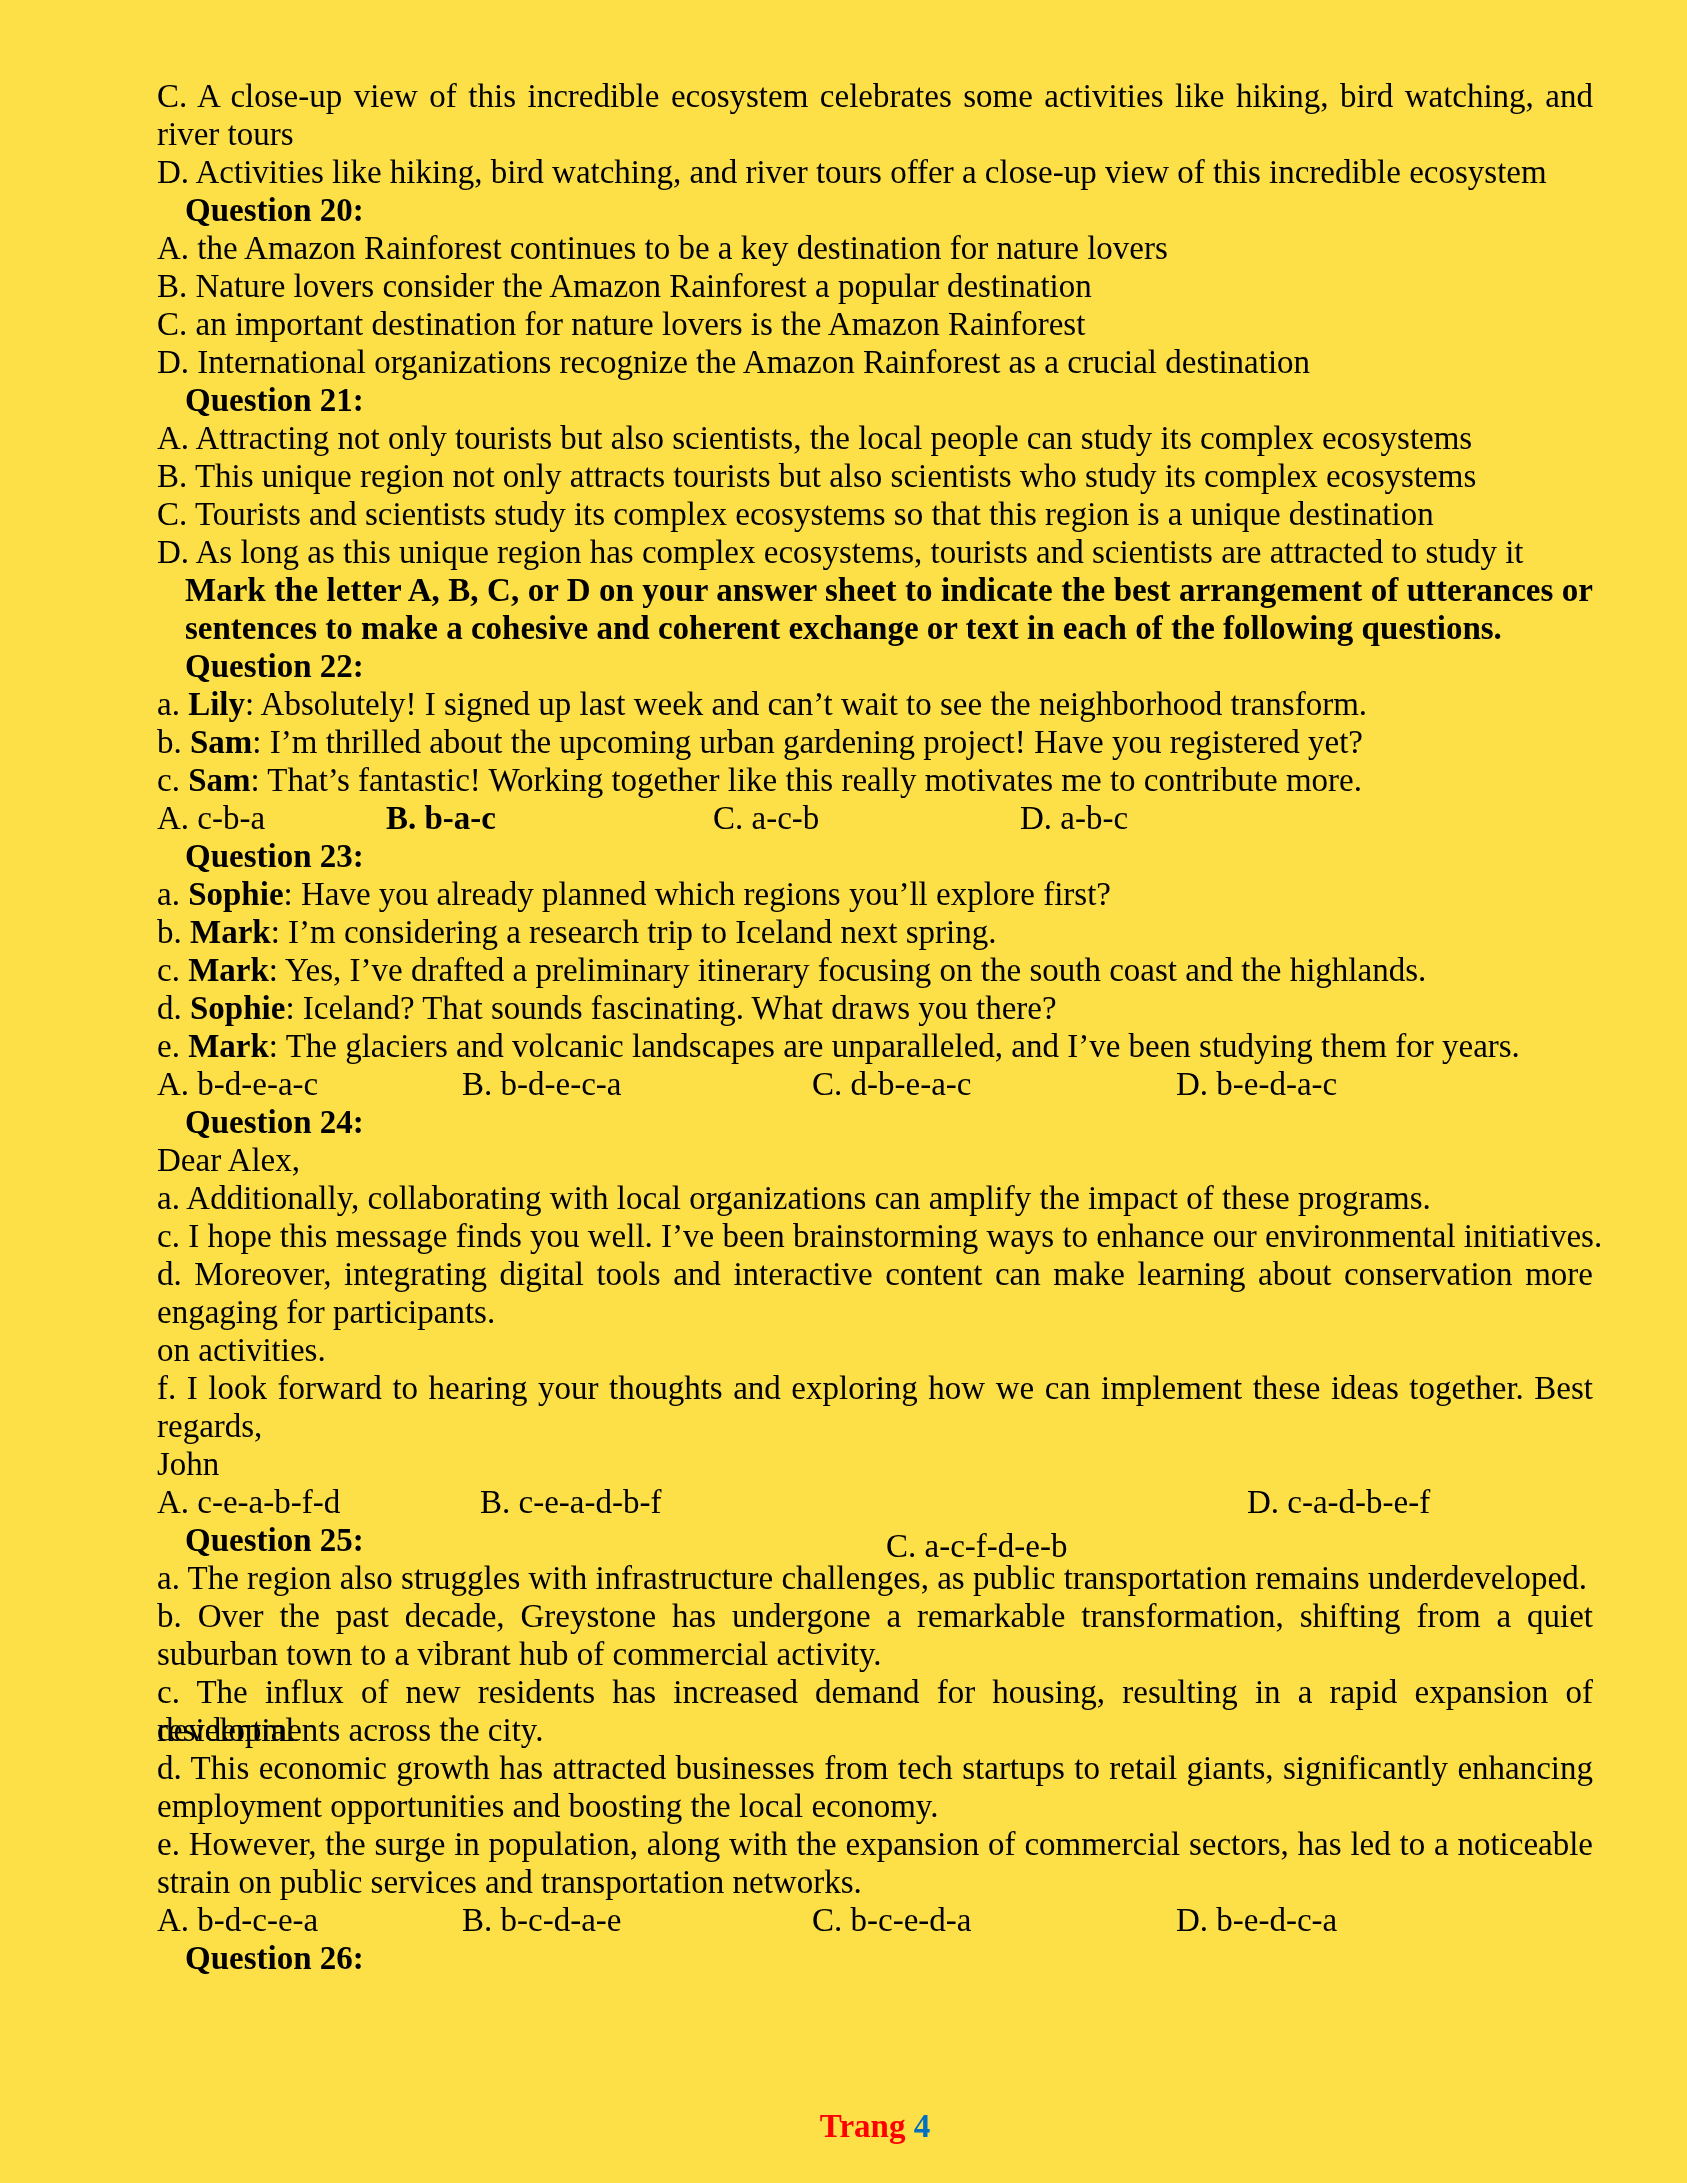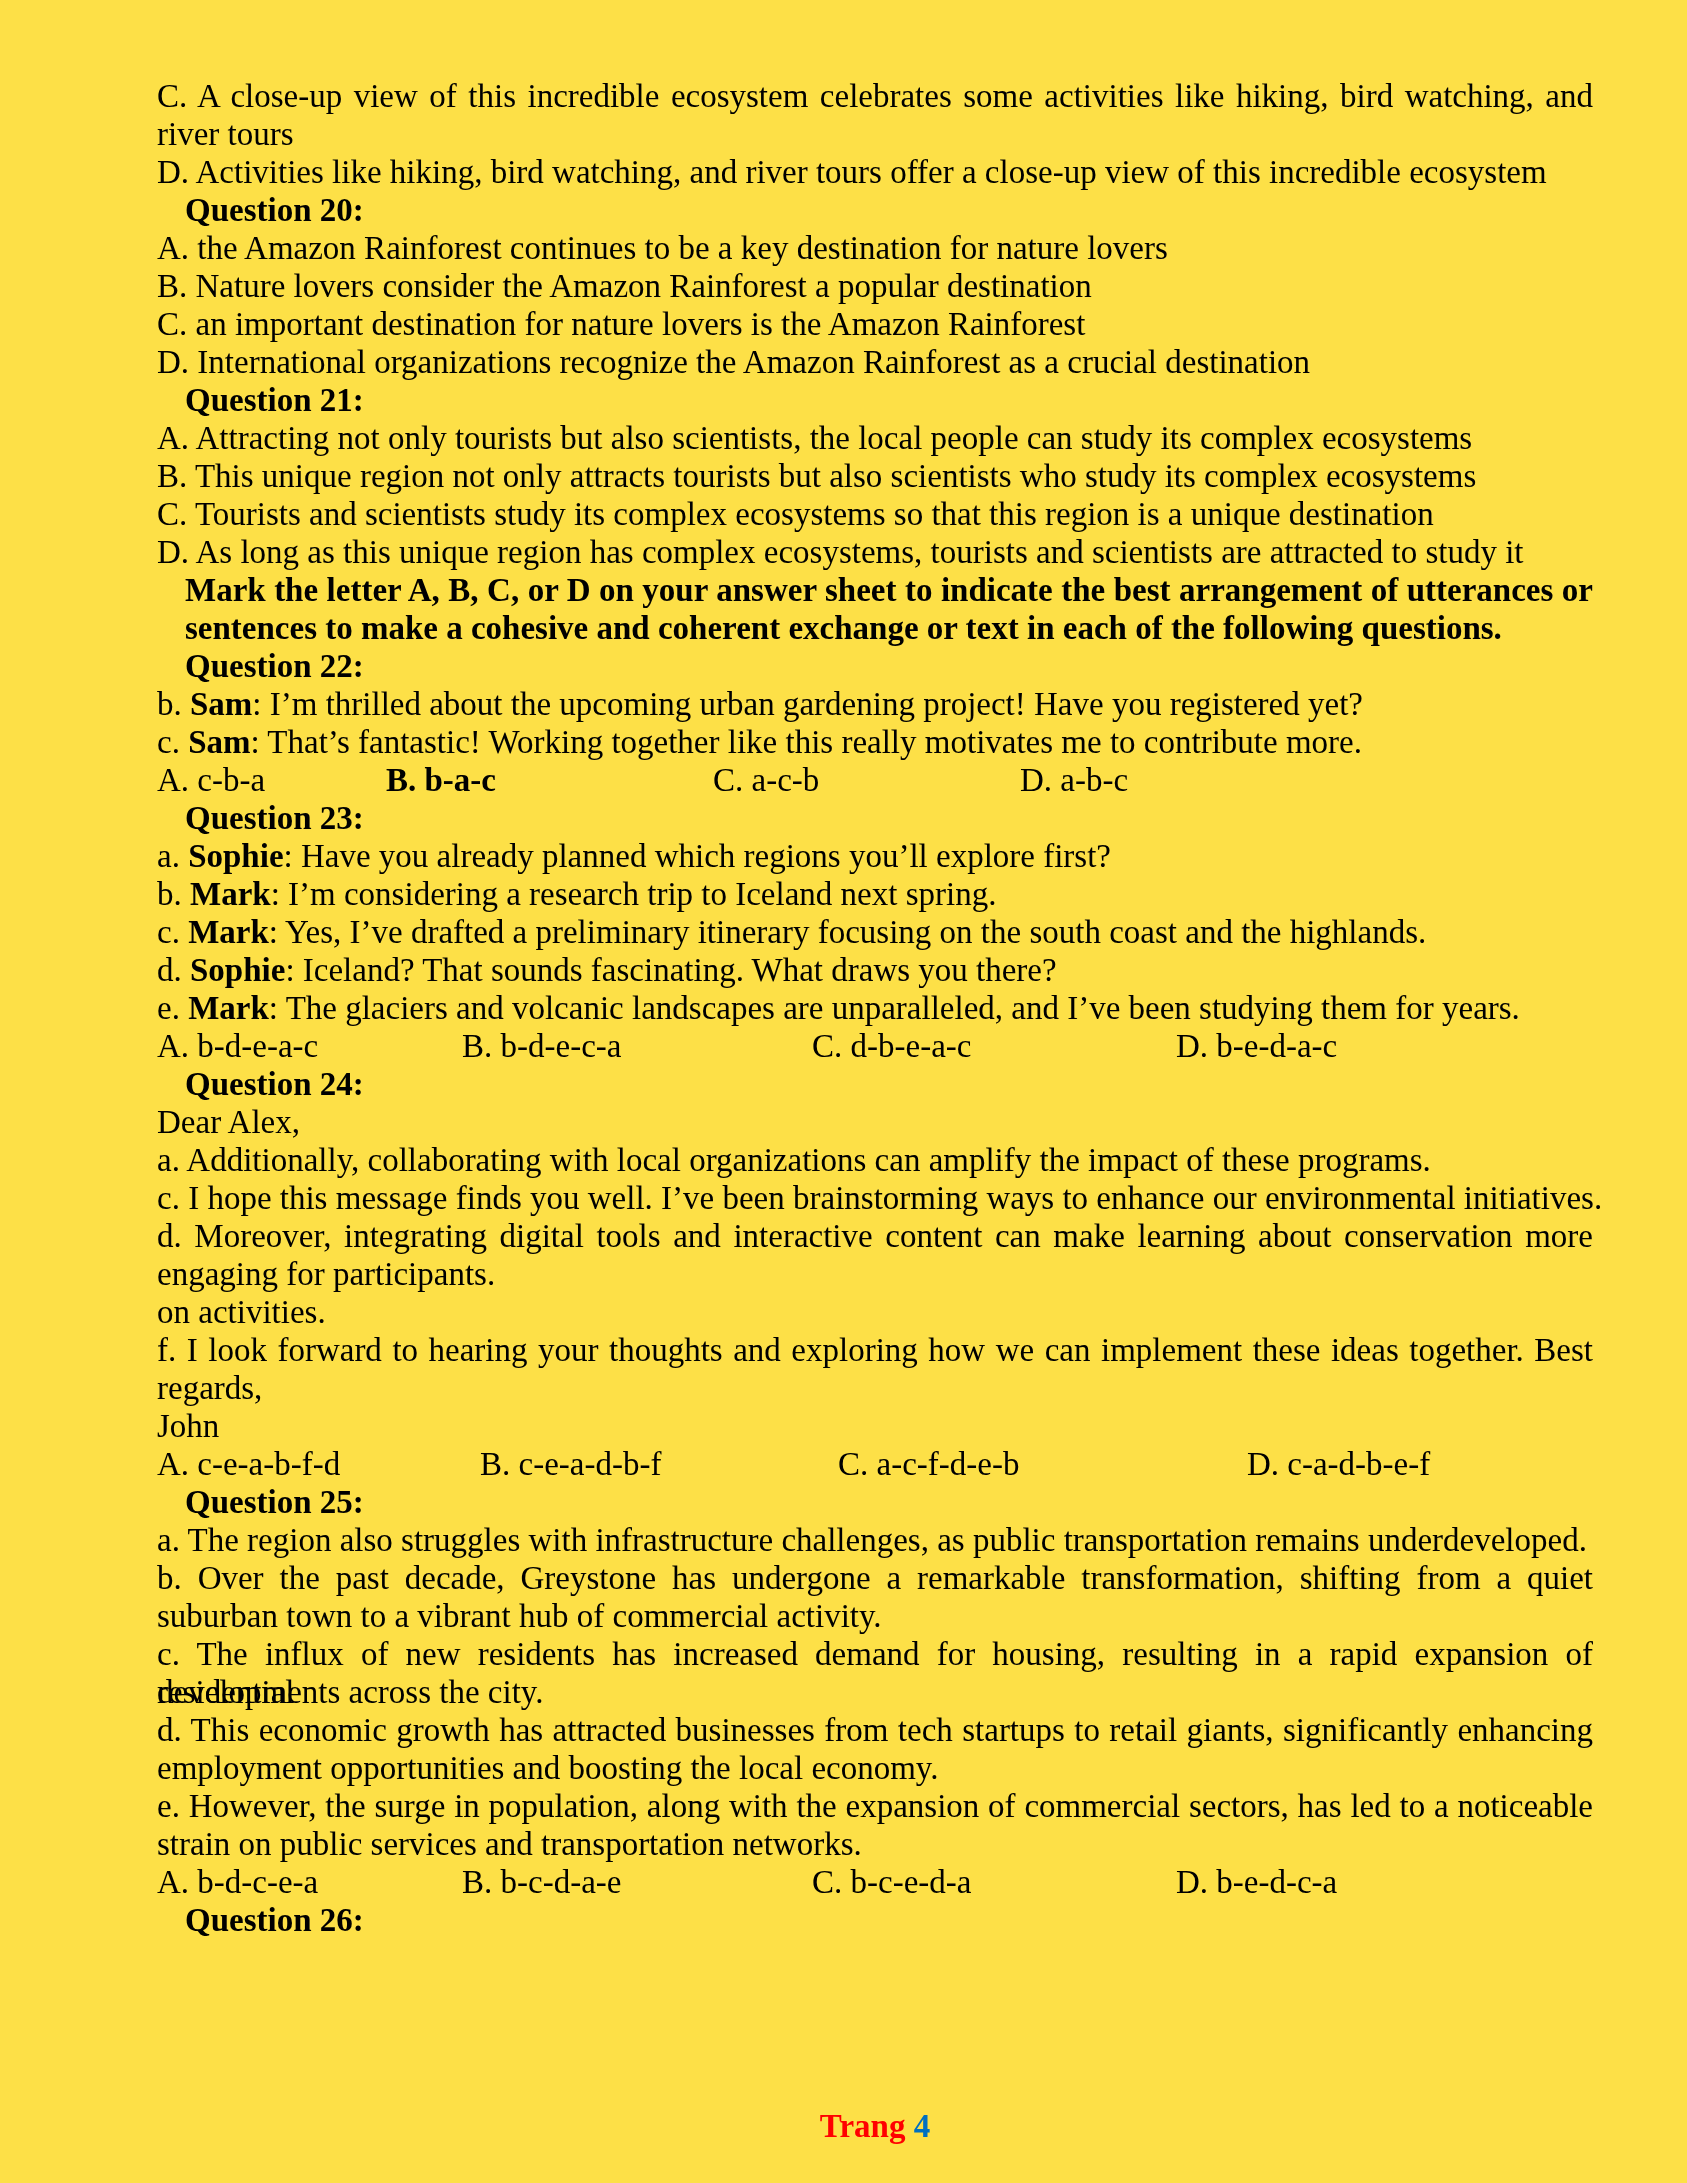--- a/index.html
+++ b/index.html
@@ -19,21 +19,21 @@
   .b{font-weight:bold;margin-left:28px;}
   .optrow{position:relative;}
   .optrow span{position:absolute;top:0;left:0;}
   .opts22 span:nth-child(2){left:229px;font-weight:bold;}
   .opts22 span:nth-child(3){left:556px;}
   .opts22 span:nth-child(4){left:863px;}
   .optsB span:nth-child(2){left:296px;margin-left:9px;}
   .optsB span:nth-child(3){left:655px;text-align:center;}
   .optsB span:nth-child(4){left:1019px;}
   .optsC span:nth-child(2){left:323px;}
-  .optsC span:nth-child(3){left:681px;}
+  .optsC span:nth-child(3){left:729px;margin-top:44px;}
   .optsC span:nth-child(4){left:1090px;}
   .footer{
     position:absolute;left:157px;top:2107px;width:1436px;
     text-align:center;font-weight:bold;height:38px;
   }
   .footer .red{color:#ff0000;}
   .footer .blue{color:#0070c0;}
 </style>
 </head>
 <body>
@@ -54,20 +54,21 @@
     <div class="ln b">Question 21:</div>
     <div class="ln">A. Attracting not only tourists but also scientists, the local people can study its complex ecosystems</div>
     <div class="ln">B. This unique region not only attracts tourists but also scientists who study its complex ecosystems</div>
     <div class="ln">C. Tourists and scientists study its complex ecosystems so that this region is a unique destination</div>
     <div class="ln">D. As long as this unique region has complex ecosystems, tourists and scientists are attracted to study it</div>
 
     <div class="ln b j">Mark the letter A, B, C, or D on your answer sheet to indicate the best arrangement of utterances or</div>
     <div class="ln b">sentences to make a cohesive and coherent exchange or text in each of the following questions.</div>
 
     <div class="ln b">Question 22:</div>
+    <div class="ln"><span>a. </span><b>Lily</b><span>: Absolutely! I signed up last week and can’t wait to see the neighborhood transform.</span></div>
     <div class="ln"><span>b. </span><b>Sam</b><span>: I’m thrilled about the upcoming urban gardening project! Have you registered yet?</span></div>
     <div class="ln"><span>c. </span><b>Sam</b><span>: That’s fantastic! Working together like this really motivates me to contribute more.</span></div>
     <div class="ln optrow opts22">
       <span>A. c-b-a</span>
       <span>B. b-a-c</span>
       <span>C. a-c-b</span>
       <span>D. a-b-c</span>
     </div>
 
     <div class="ln b">Question 23:</div>

